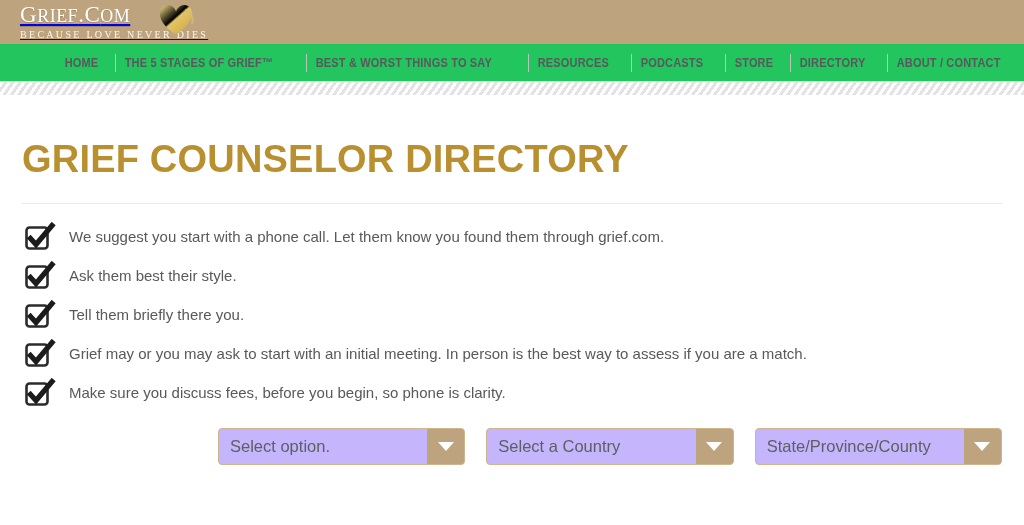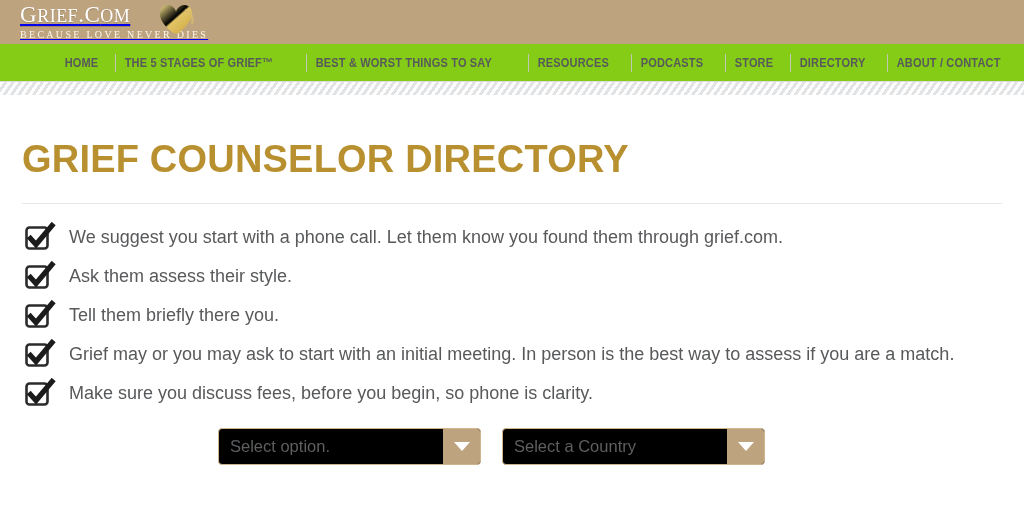--- a/index.html
+++ b/index.html
@@ -53,21 +53,21 @@
     position: absolute;
     left: 158px;
     top: 2px;
     width: 42px;
     height: 34px;
   }
 
   
   .site-nav {
     height: 38px;
-    background: #84cc16;
+    background: #22c55e;
     border-bottom: 1px solid #dcdcdc;
     display: flex;
     align-items: center;
     padding-left: 55px;
     overflow: hidden;
   }
   .nav-item {
     position: relative;
     font-family: "Liberation Sans Narrow", "Liberation Sans", sans-serif;
     font-size: 12.5px;
@@ -141,21 +141,21 @@
   .check-icon {
     flex: 0 0 auto;
     width: 32px;
     height: 30px;
     position: relative;
     margin-left: 2px;
     margin-top: 0px;
   }
   .check-icon svg { display: block; }
   .check-text {
-    font-size: 18px;
+    font-size: 15px;
     color: #58595b;
     line-height: 30px;
     margin-left: 13px;
     white-space: nowrap;
   }
 
   
   .select-row {
     display: flex;
     align-items: flex-start;
@@ -163,21 +163,21 @@
     padding-left: 196px;
     gap: 21px;
   }
   .fake-select {
     display: flex;
     align-items: stretch;
     height: 37px;
     width: 263px;
     border: 1px solid #cfb48c;
     border-radius: 4px;
-    background: #000000;
+    background: #c4b5fd;
     overflow: hidden;
     cursor: pointer;
   }
   .fake-select .fs-value {
     flex: 1 1 auto;
     display: flex;
     align-items: center;
     padding-left: 11px;
     font-size: 16.5px;
     color: #5d5f61;
@@ -259,21 +259,21 @@
       <span class="check-text">We suggest you start with a phone call. Let them know you found them through grief.com.</span>
     </li>
 
     <li class="check-row">
       <span class="check-icon">
         <svg width="32" height="30" viewBox="0 0 32 30">
           <rect x="2.5" y="5.5" width="21" height="21" rx="3" ry="3" fill="#ffffff" stroke="#2b2b2b" stroke-width="2.6"></rect>
           <path d="M6.5 16.5 L12 22.5 L28 3.5" fill="none" stroke="#1b1b1b" stroke-width="5.2" stroke-linecap="square" stroke-linejoin="miter"></path>
         </svg>
       </span>
-      <span class="check-text">Ask them assess their style.</span>
+      <span class="check-text">Ask them best their style.</span>
     </li>
 
     <li class="check-row">
       <span class="check-icon">
         <svg width="32" height="30" viewBox="0 0 32 30">
           <rect x="2.5" y="5.5" width="21" height="21" rx="3" ry="3" fill="#ffffff" stroke="#2b2b2b" stroke-width="2.6"></rect>
           <path d="M6.5 16.5 L12 22.5 L28 3.5" fill="none" stroke="#1b1b1b" stroke-width="5.2" stroke-linecap="square" stroke-linejoin="miter"></path>
         </svg>
       </span>
       <span class="check-text">Tell them briefly there you.</span>
@@ -310,16 +310,22 @@
         </span>
     </div>
 
     <div class="fake-select">
       <span class="fs-value">Select a Country</span>
       <span class="fs-arrow">
           <span class="tri"></span>
         </span>
     </div>
 
+    <div class="fake-select">
+      <span class="fs-value">State/Province/County</span>
+      <span class="fs-arrow">
+          <span class="tri"></span>
+        </span>
+    </div>
 
   </div>
 
 </main>
 
 </body></html>

